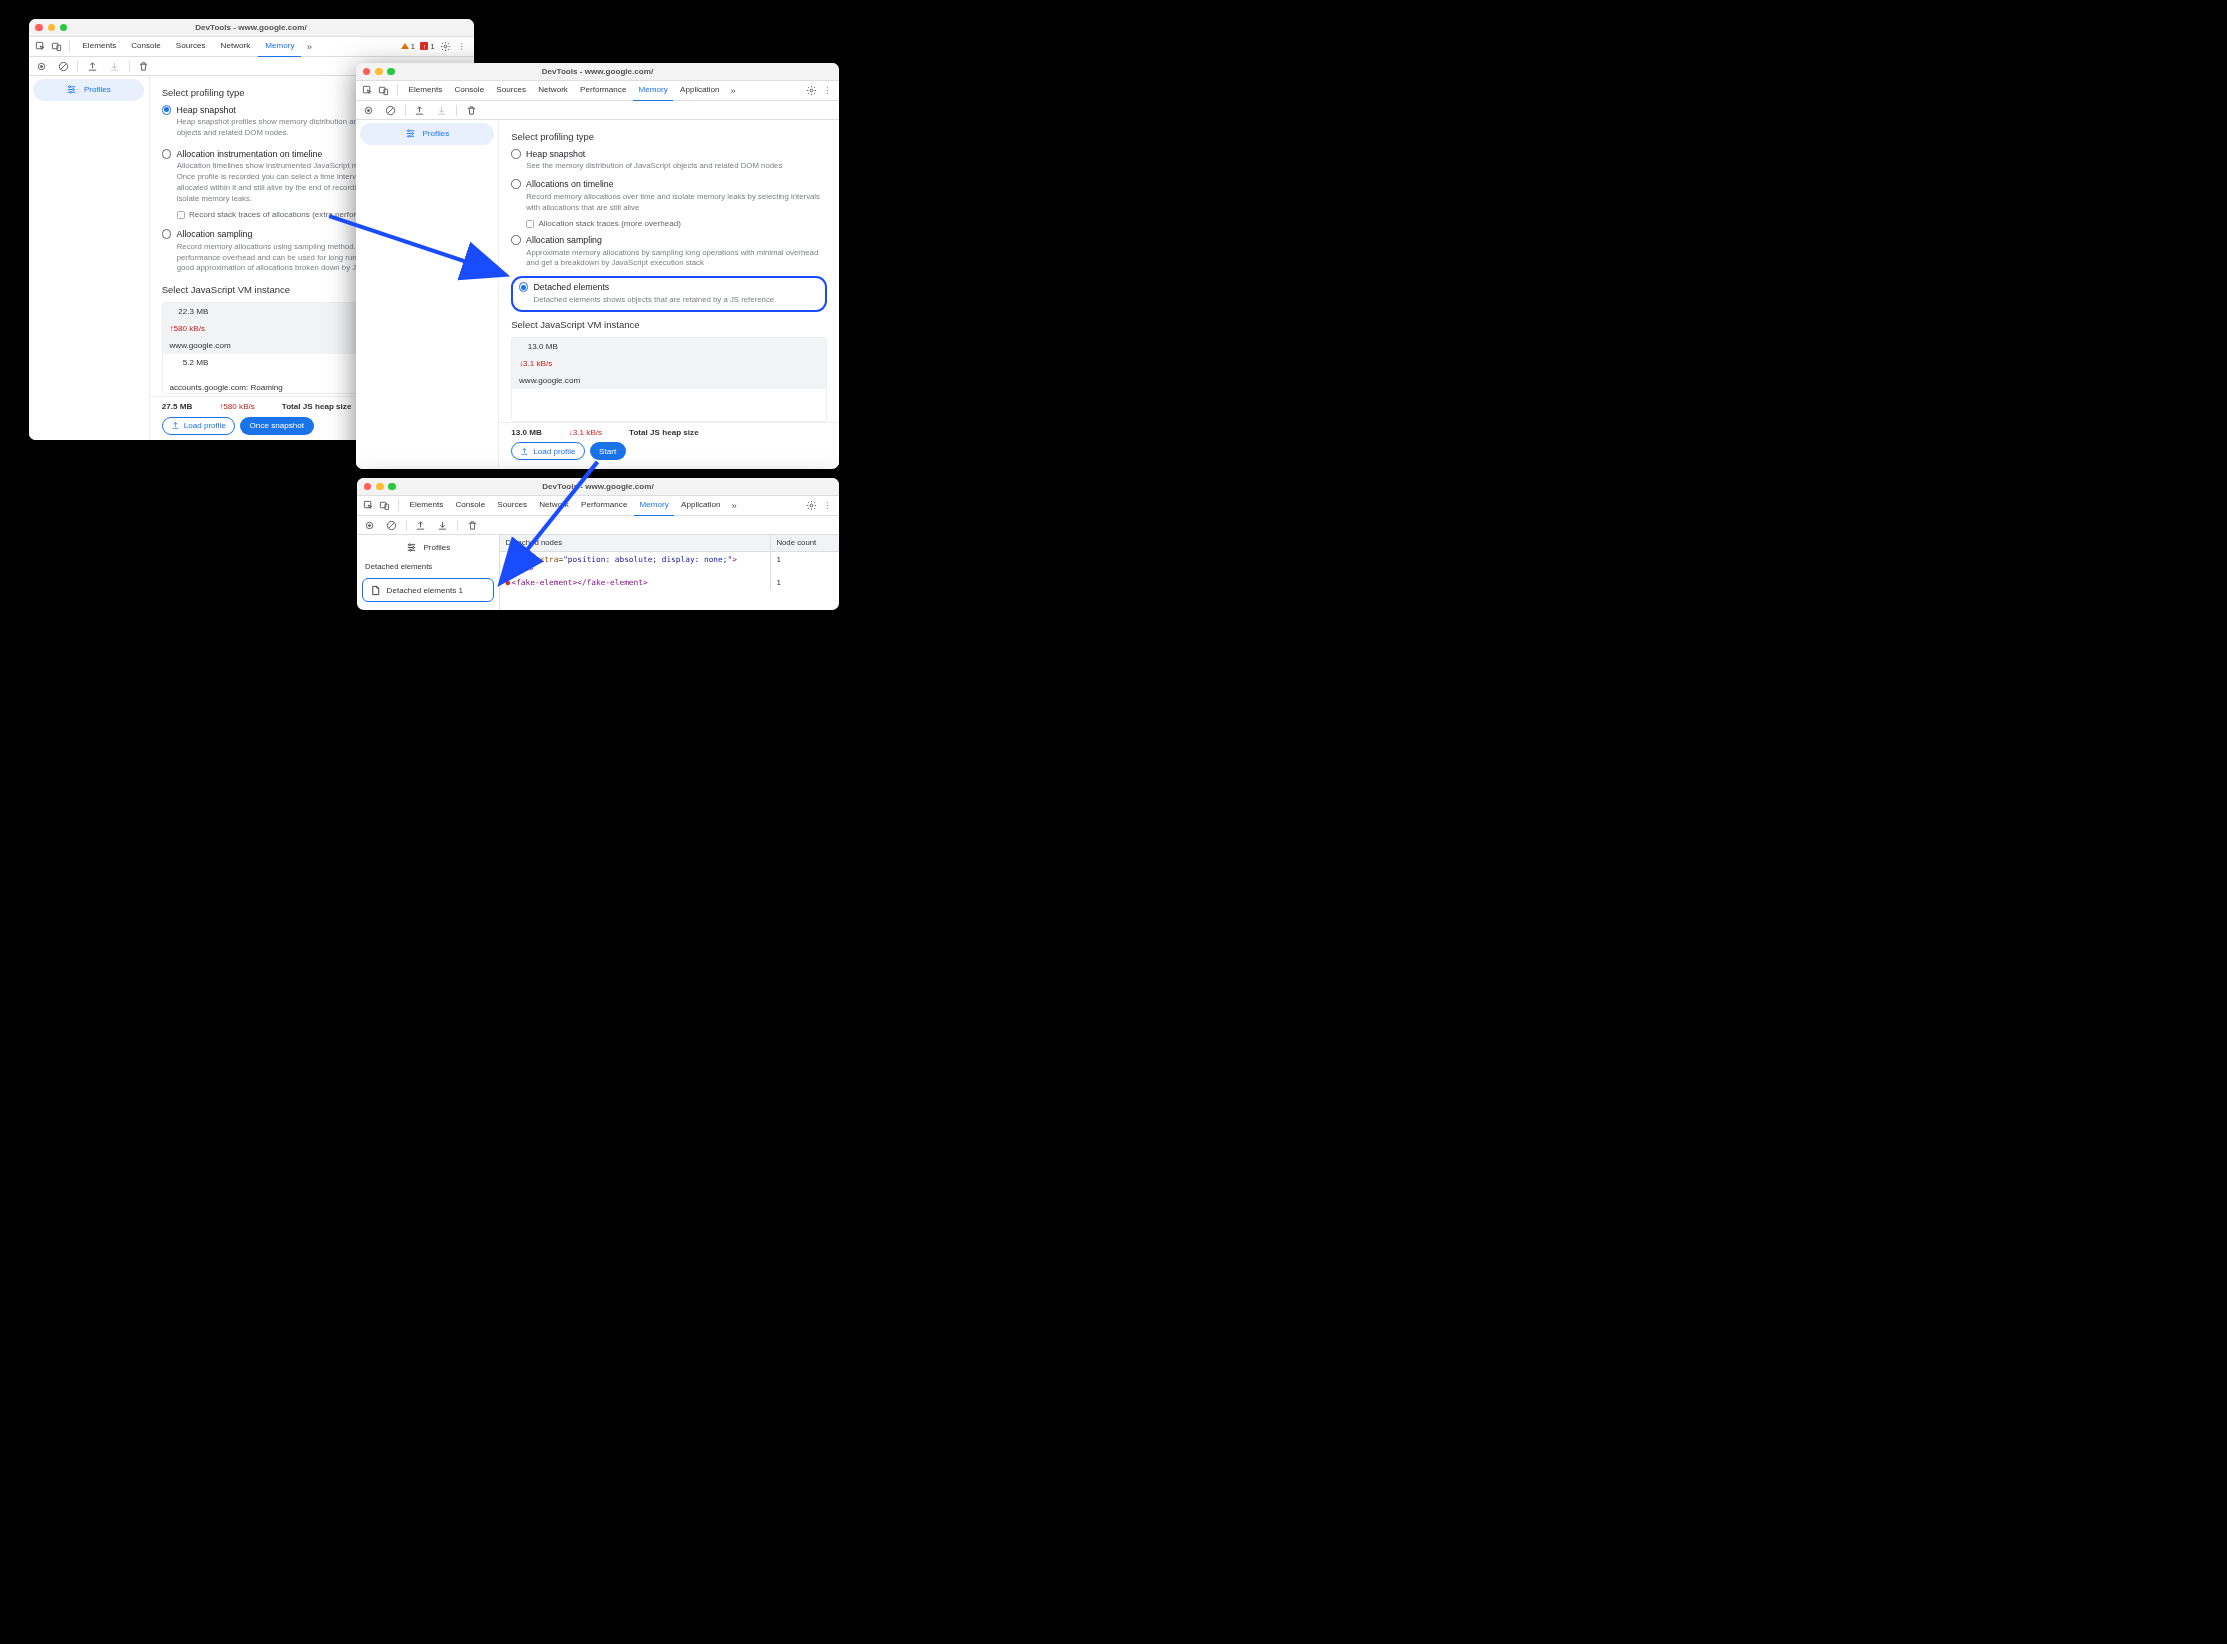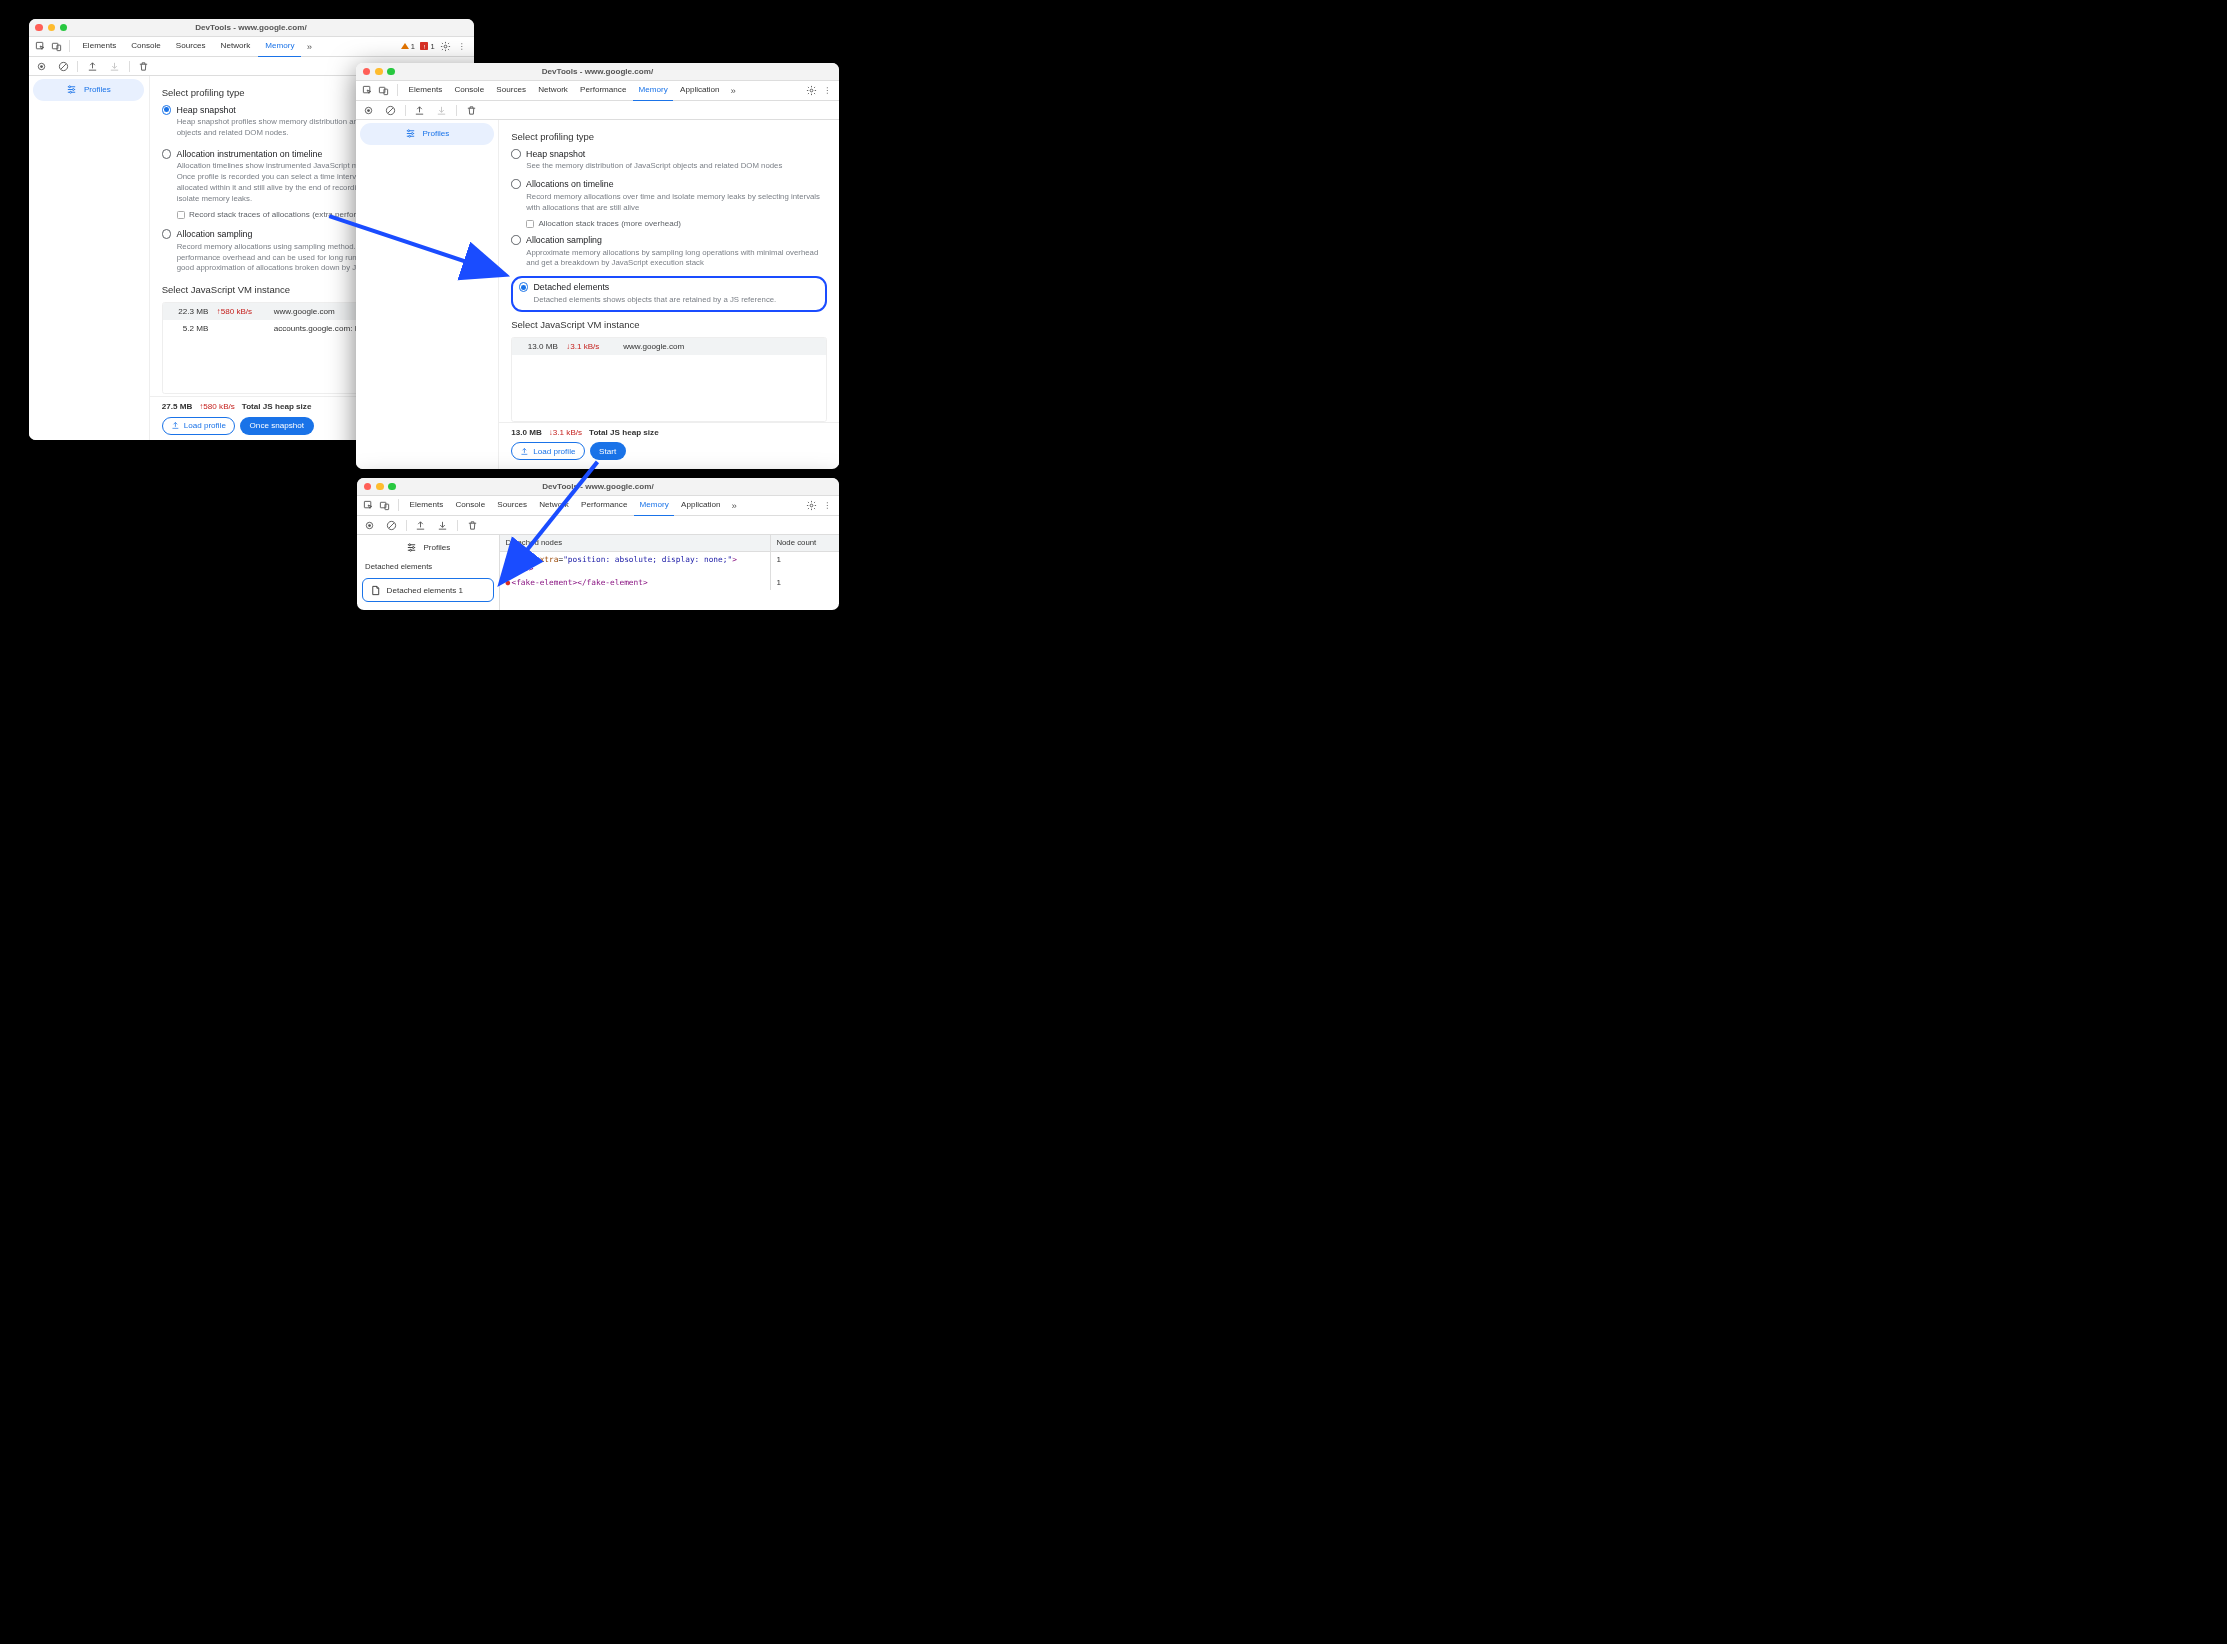--- a/index.html
+++ b/index.html
@@ -103,29 +103,29 @@
   .opt-label { font-size: 8.8px; color: #202124; }
   .opt-desc { margin: 2.7px 0 0 15px; font-size: 7.8px; color: #7a7f86; line-height: 1.4; }
   .sub-check { margin: 5.4px 0 0 15px; display: flex; align-items: center; gap: 4.1px; color: #5f6368; font-size: 8.1px; }
   .chk { width: 8.1px; height: 8.1px; border: 0.7px solid #aaa; border-radius: 1.4px; }
   .vm-table {
     margin-top: 5.4px;
     border: 0.7px solid #eee;
     border-radius: 2.7px;
     overflow: hidden;
   }
-  .vm-row { display: flex; padding: 4.1px 6.8px; gap: 8.1px; font-size: 8.1px; }
+  .vm-row { display: flex; padding: 4.1px 6.8px; gap: 8.1px; font-size: 8.1px; flex-direction: column; }
   .vm-row.sel { background: #f1f3f4; }
   .vm-size { width: 39px; text-align: right; }
   .vm-rate { width: 49px; color: #c5221f; }
   .vm-rate .arr { color: #c5221f; font-weight: bold; }
   .footer {
     border-top: 0.7px solid #eee; padding: 5.4px 12.2px; background: #fff;
   }
-  .foot-stats { display: flex; gap: 7px; align-items: center; font-size: 8.1px; margin-bottom: 5.4px; }
+  .foot-stats { display: flex; gap: 27px; align-items: center; font-size: 8.1px; margin-bottom: 5.4px; }
   .foot-stats .total-size { font-weight: 600; }
   .foot-stats .rate { color: #c5221f; }
   .foot-btns { display: flex; gap: 5px; }
   .btn-outline {
     padding: 3.4px 8.1px; border: 0.7px solid #1a73e8; color: #1a73e8;
     border-radius: 11px; font-size: 8.1px; display: inline-flex; align-items: center; gap: 4.1px;
     background: #fff;
   }
   .btn-solid {
     padding: 3.4px 9.5px; background: #1a73e8; color: #fff; border: none;

